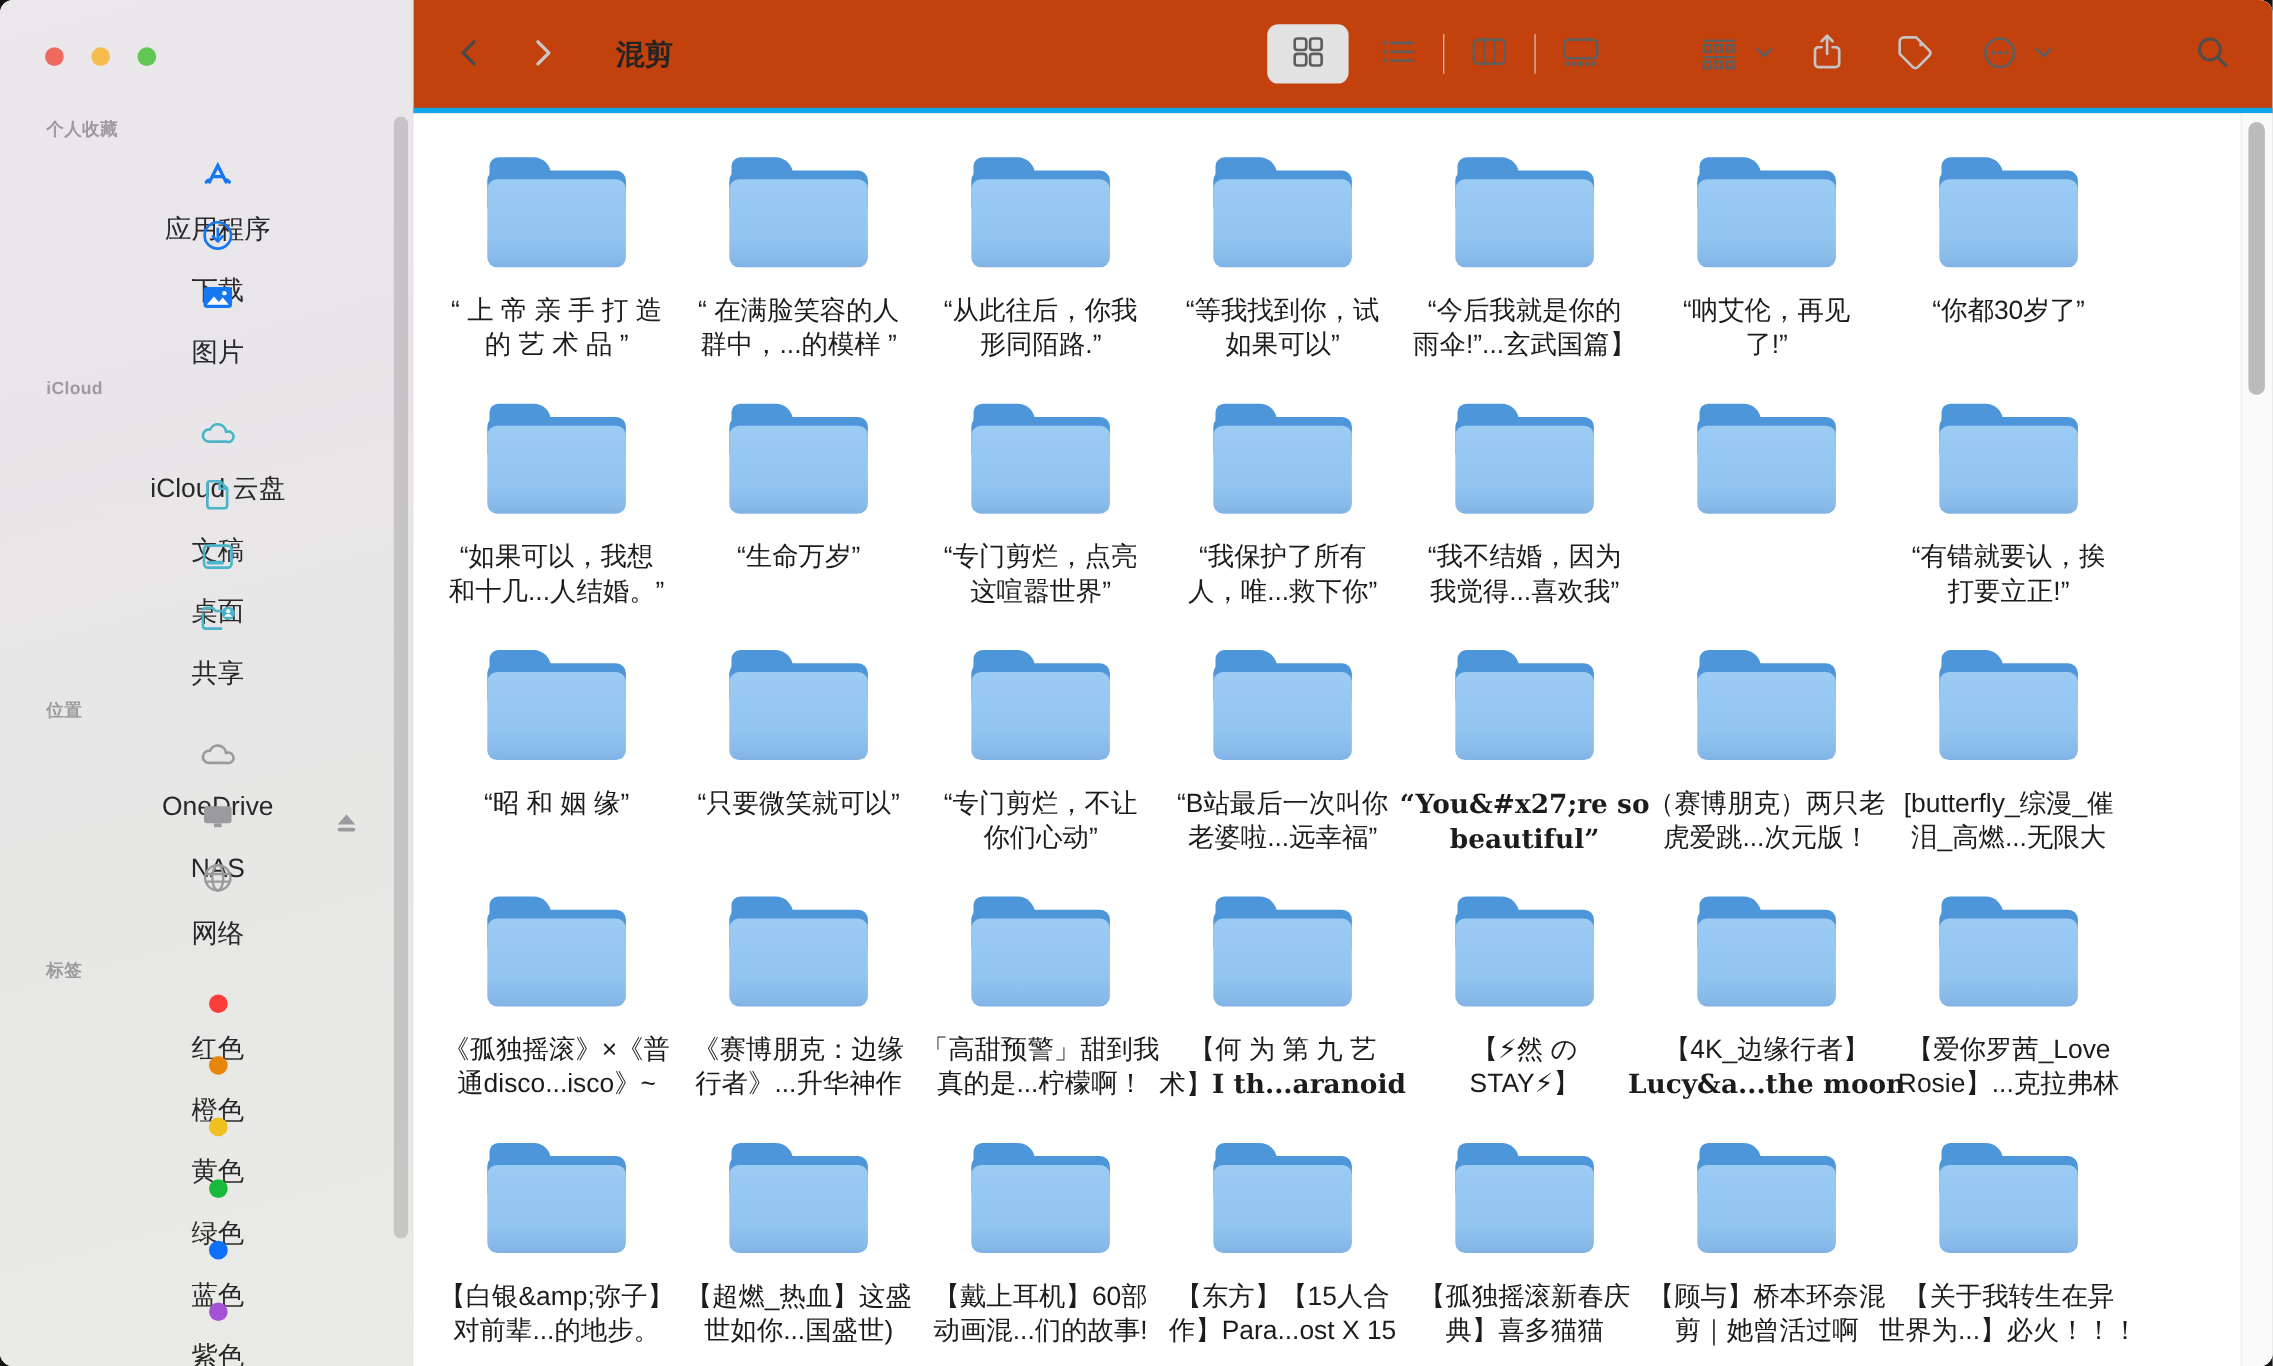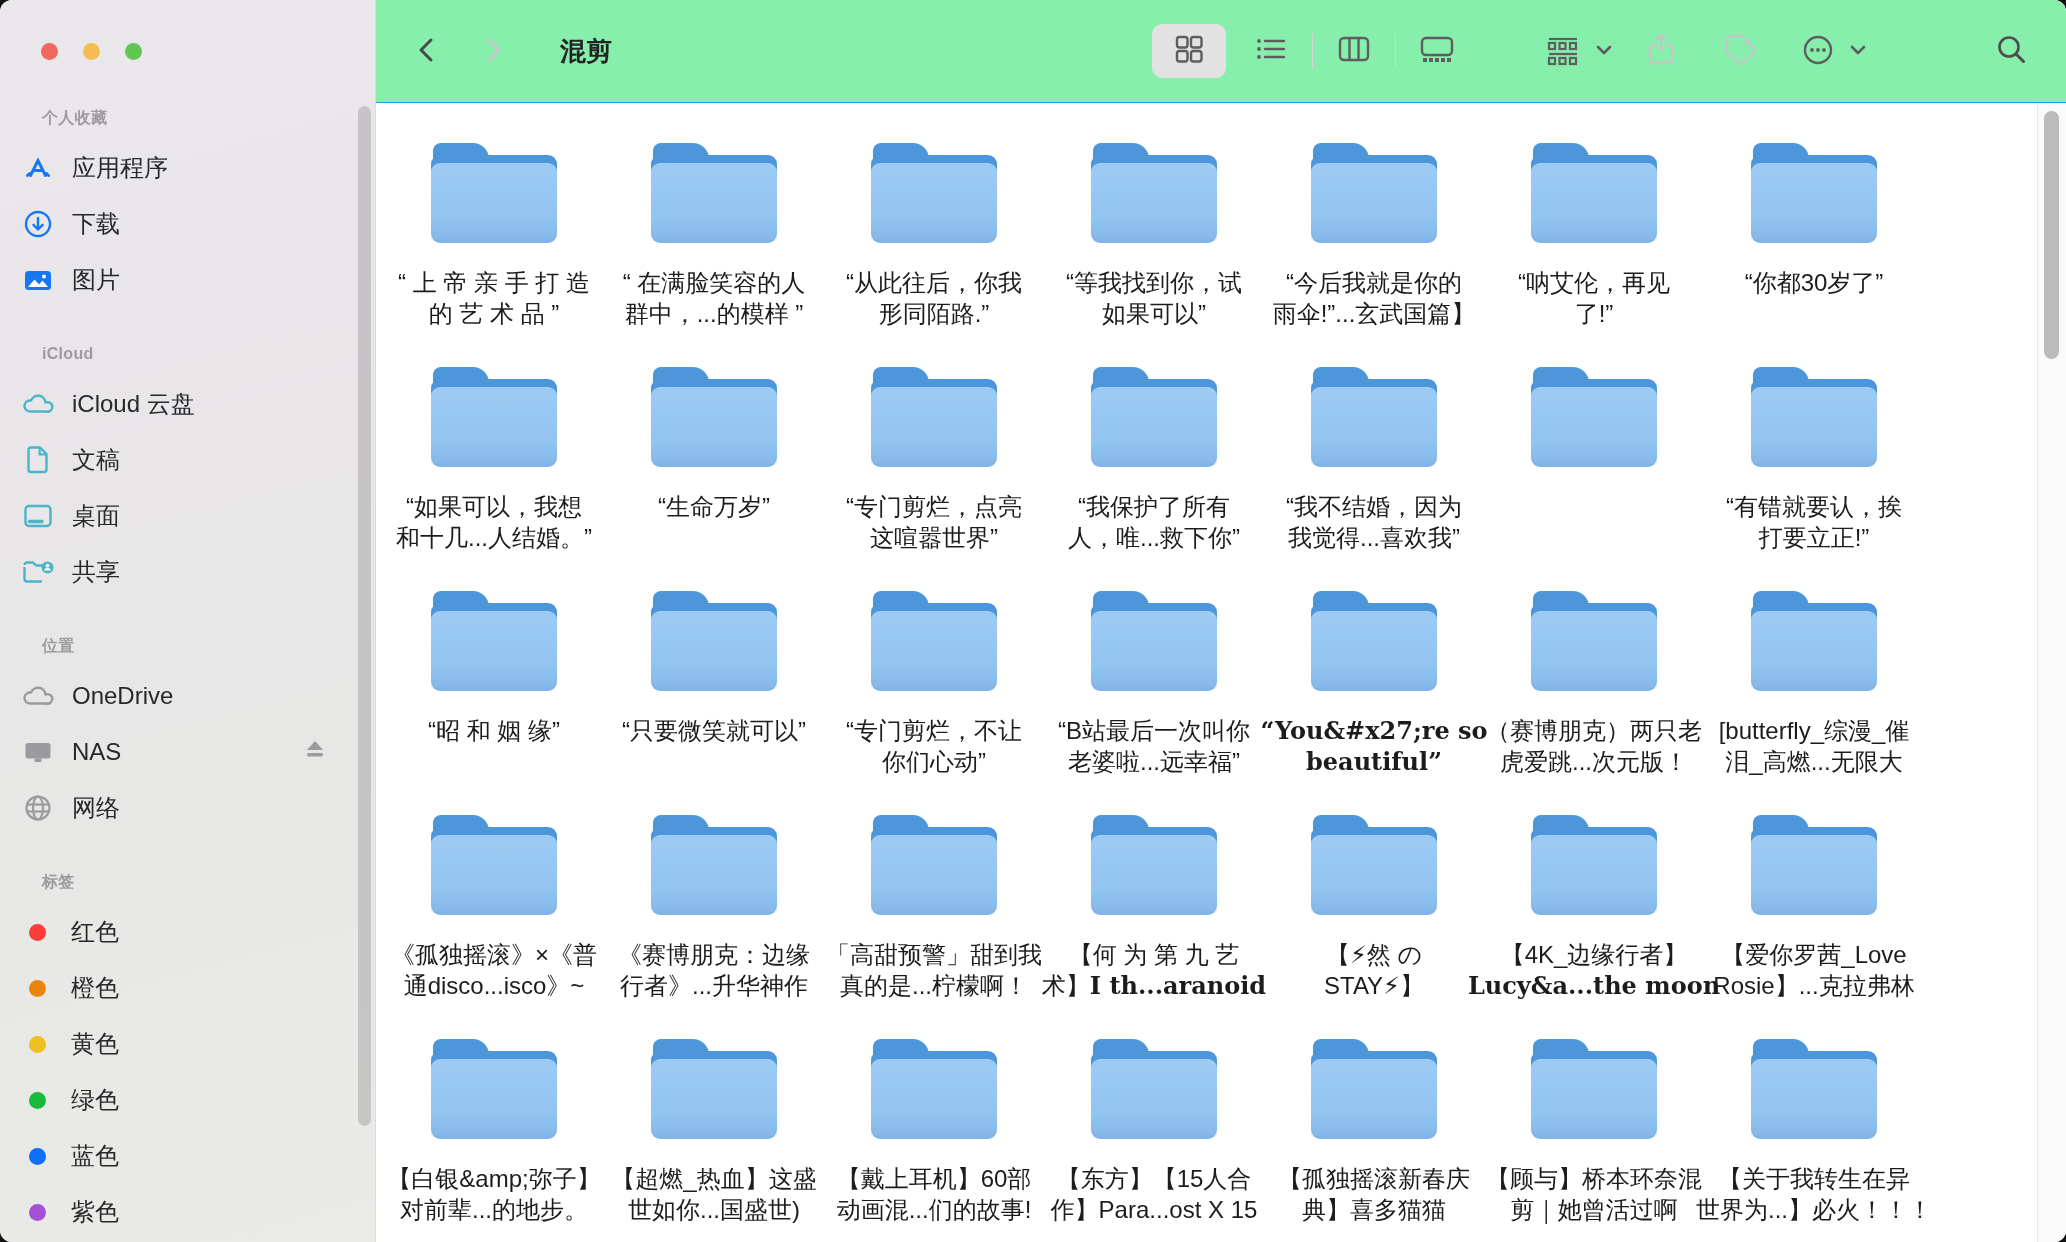--- a/index.html
+++ b/index.html
@@ -25,50 +25,50 @@
   .tl { width:17px; height:17px; border-radius:50%; }
   .tl.red{ background:#ee6a5f; } .tl.yellow{ background:#f5bd4f; } .tl.green{ background:#61c654; }
   .sections { position:absolute; top:96px; left:0; right:0; }
   .sec { margin-bottom:24px; }
   .sec-h {
     height:44px; display:flex; align-items:center; margin-left:42px;
     font-size:16px; font-weight:700; color:#9e9b9e; letter-spacing:.3px;
   }
   .sitem {
     height:56px; display:flex; align-items:center; padding-left:20px;
-    font-size:24px; color:#28282a; gap:16px; position:relative; cursor:default;
+    font-size:24px; color:#28282a; gap:16px; position:relative; cursor:default;flex-direction:column;
   }
   .sicon { width:36px; height:36px; flex:none; display:flex; align-items:center; justify-content:center; }
   .dot { width:17px; height:17px; border-radius:50%; margin:0 9px; flex:none; }
   .trail { position:absolute; right:48px; top:50%; transform:translateY(-50%); }
   .side-scroll {
     position:absolute; top:106px; right:5px; width:13px; height:1020px;
     border-radius:7px; background:#aaa7aa; opacity:.55;
   }
   
   .content { flex:1; display:flex; flex-direction:column; background:#fff; position:relative; min-width:0; }
   .toolbar {
-    height:103px; flex:none; background:#86efac;
-    border-bottom:1px solid #0ea5e9; position:relative;
+    height:103px; flex:none; background:#c2410c;
+    border-bottom:5px solid #0ea5e9; position:relative;
   }
   .nav { position:absolute; left:38px; top:0; height:100%; display:flex; align-items:center; gap:40px; }
   .tbtn { display:flex; align-items:center; justify-content:center; background:none; border:none; padding:0; cursor:default; }
   .wtitle { position:absolute; left:184px; top:0; height:100%; display:flex; align-items:center;
     font-size:26px; font-weight:700; color:#232325; }
   .views { position:absolute; left:772px; top:0; height:100%; display:flex; align-items:center; }
   .vslot { width:82px; height:54px; display:flex; align-items:center; justify-content:center; }
   .vslot.sel { width:74px; margin:0 4px; background:#e3e2e3; border-radius:10px; }
   .vsep { width:1px; height:36px; background:#d4d3d4; }
   .actions { position:absolute; left:1168px; top:0; height:100%; display:flex; align-items:center; }
   .agrp { display:flex; align-items:center; }
   .searchwrap { position:absolute; right:36px; top:0; height:100%; display:flex; align-items:center; }
   
   .main { flex:1; position:relative; overflow:hidden; background:#fff; }
   .grid {
-    position:absolute; left:8px; top:20px;
+    position:absolute; left:20px; top:20px;
     display:grid; grid-template-columns:repeat(7,220px); grid-auto-rows:224px;
   }
   .cell { display:flex; flex-direction:column; align-items:center; padding-top:20px; }
   .ficon { position:relative; width:126px; height:100px; flex:none; }
   .ftab  { position:absolute; left:2px; top:0; width:56px; height:26px; background:#4e96da; border-radius:8px 16px 0 0; }
   .fback { position:absolute; left:0; top:12px; width:100%; height:34px; background:#4e96da; border-radius:9px 9px 0 0; }
   .ffront{
     position:absolute; left:0; top:20px; width:100%; height:80px; border-radius:9px;
     background:linear-gradient(180deg,#9ccbf4 0%,#92c4f0 68%,#88baea 90%,#80b2e4 100%);
   }

